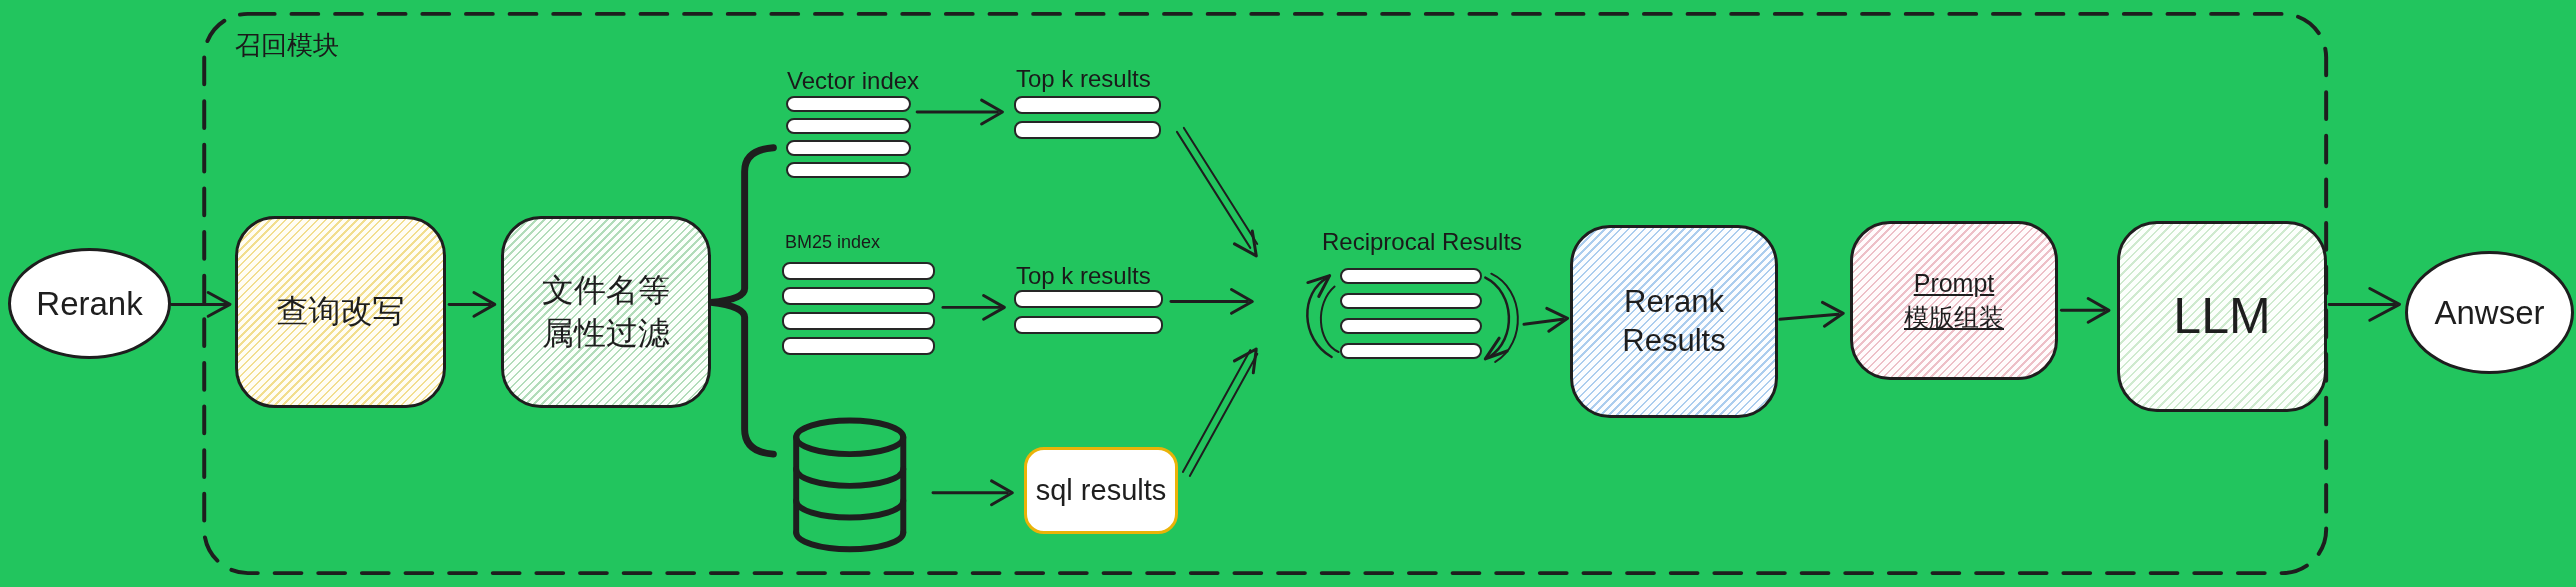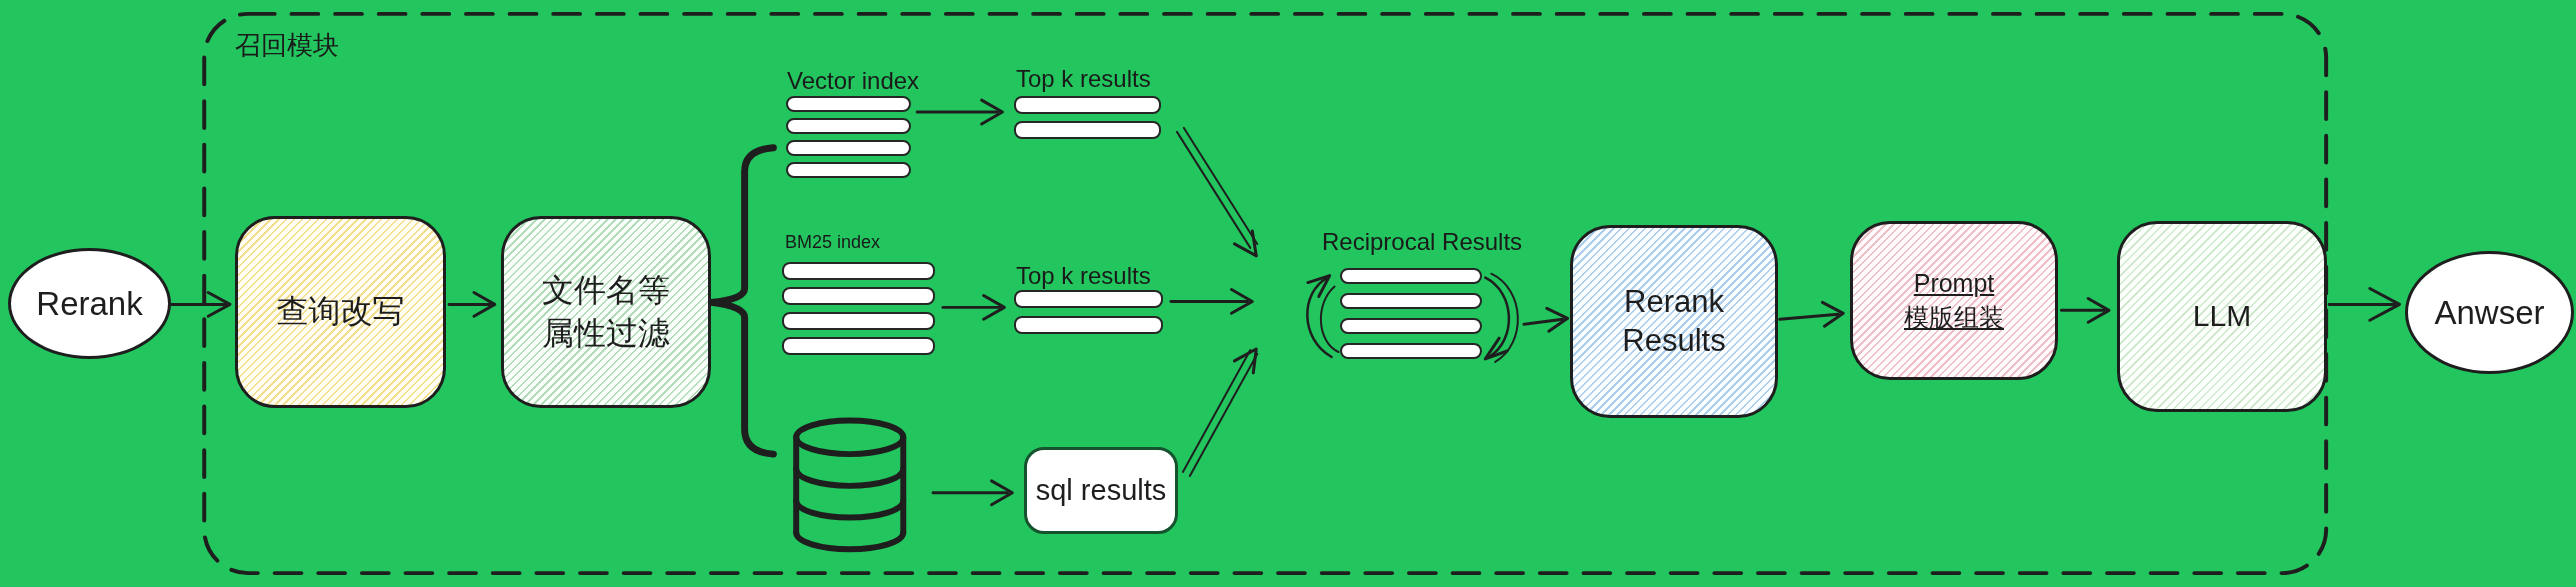--- a/index.html
+++ b/index.html
@@ -20,21 +20,21 @@
   .hatch-blue   { background-color:#fbfdff;
     background-image:repeating-linear-gradient(135deg, #abcdee 0px, #abcdee 1.7px, transparent 1.7px, transparent 5.6px); }
   .hatch-pink   { background-color:#fffbfc;
     background-image:repeating-linear-gradient(135deg, #edc0c8 0px, #edc0c8 1.7px, transparent 1.7px, transparent 5.6px); }
   .hatch-llm    { background-color:#fcfffc;
     background-image:repeating-linear-gradient(135deg, #cfeacf 0px, #cfeacf 1.7px, transparent 1.7px, transparent 6px); }
   .sublabel { position:absolute; z-index:2; font-size:24px; white-space:nowrap; color:#1a1a1a; }
   .stack { position:absolute; z-index:2; display:flex; flex-direction:column; }
   .bar { box-sizing:border-box; border:2.5px solid #262626; border-radius:8px; background:#fff; width:100%; }
   .module-label { position:absolute; z-index:2; font-size:26px; color:#1a1a1a; }
-  .smallbox { border:3px solid #14532d; border-radius:20px; background:#fff; font-size:29px; }
+  .smallbox { border:3px solid #eab308; border-radius:20px; background:#fff; font-size:29px; }
 </style>
 </head>
 <body>
 
 <div id="canvas">
 
   <svg id="connectors" width="2576" height="587" viewBox="0 0 2596 592">
     <g stroke="#1e1e1e" stroke-width="3" fill="none" stroke-linecap="round" stroke-linejoin="round">
 
       <rect x="205" y="14" width="2140" height="564" rx="44" stroke-width="4" stroke-dasharray="27 17"></rect>
@@ -189,21 +189,21 @@
     </span>
   </div>
 
   <div class="node bigbox hatch-pink" style="left:1850px; top:221px; width:208px; height:159px; font-size:25px;text-decoration:underline;">
     <span>
       <span>Prompt</span><br>
       <span>模版组装</span>
     </span>
   </div>
 
-  <div class="node bigbox hatch-llm" style="left:2117px; top:221px; width:210px; height:191px; font-size:30px;">
+  <div class="node bigbox hatch-llm" style="left:2117px; top:221px; width:210px; height:191px; font-size:50px;">
     <span>LLM</span>
   </div>
 
   <div class="node ellipse" style="left:2405px; top:251px; width:169px; height:123px;">
     <span>Anwser</span>
   </div>
 
 </div>
 
 

